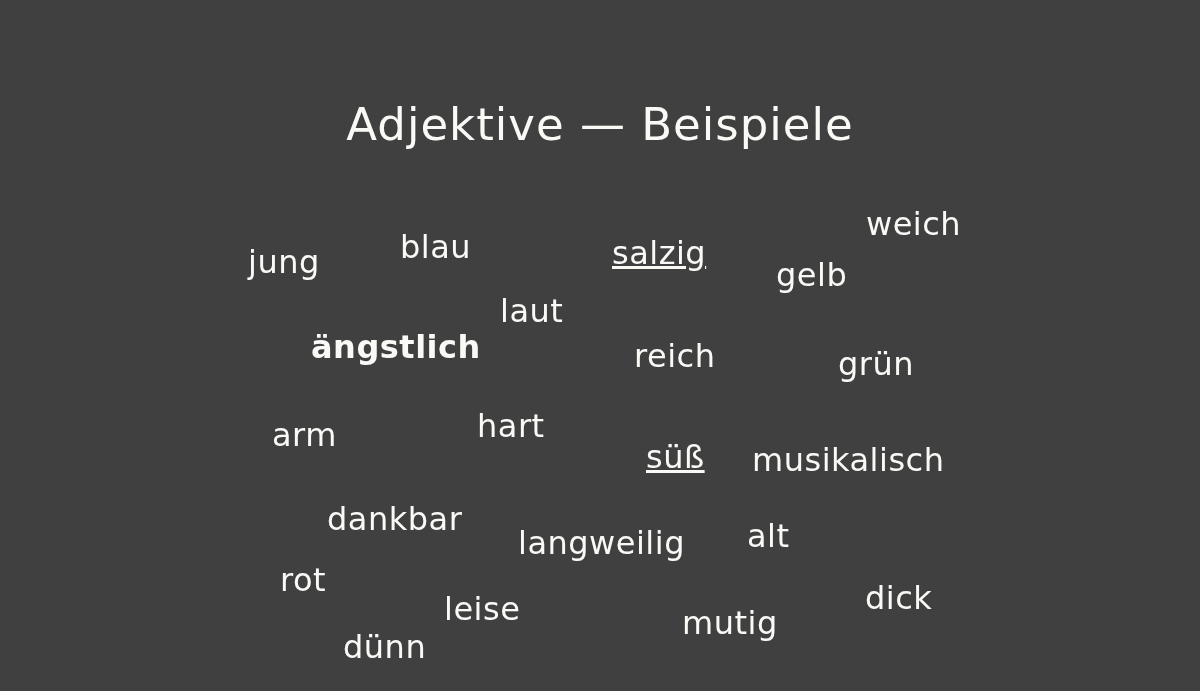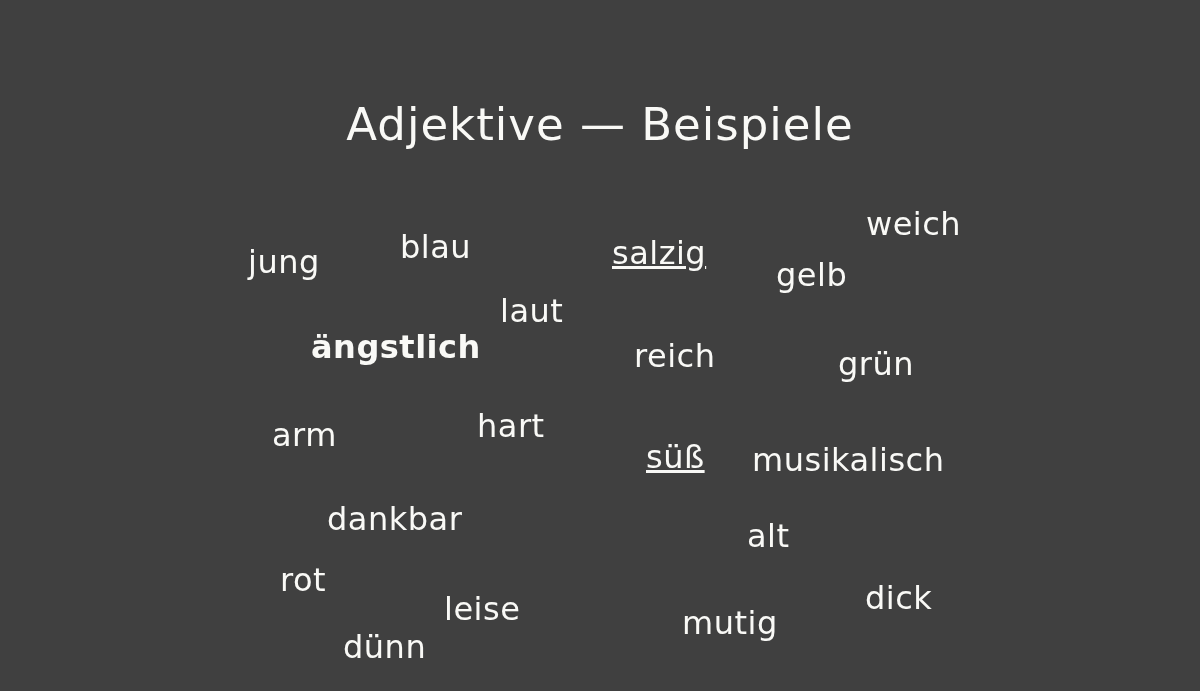--- a/index.html
+++ b/index.html
@@ -54,20 +54,21 @@
       <span class="word" style="left: 776px; top: 259px;">gelb</span>
       <span class="word" style="left: 500px; top: 295px;">laut</span>
       <span class="word" style="left: 311px; top: 331px; font-weight: bold;">ängstlich</span>
       <span class="word" style="left: 634px; top: 340px;">reich</span>
       <span class="word" style="left: 838px; top: 348px;">grün</span>
       <span class="word" style="left: 272px; top: 419px;">arm</span>
       <span class="word" style="left: 477px; top: 410px;">hart</span>
       <span class="word" style="left: 646px; top: 441px; text-decoration: underline;">süß</span>
       <span class="word" style="left: 752px; top: 444px;">musikalisch</span>
       <span class="word" style="left: 327px; top: 503px;">dankbar</span>
+      <span class="word" style="left: 518px; top: 527px;">langweilig</span>
       <span class="word" style="left: 747px; top: 520px;">alt</span>
       <span class="word" style="left: 280px; top: 564px;">rot</span>
       <span class="word" style="left: 837px; top: 582px; margin-left: 28px;">dick</span>
       <span class="word" style="left: 444px; top: 593px; text-align: right;">leise</span>
       <span class="word" style="left: 682px; top: 607px;">mutig</span>
       <span class="word" style="left: 327px; top: 631px; margin-left: 16px;">dünn</span>
     </div>
 </div>
 
 </body></html>

